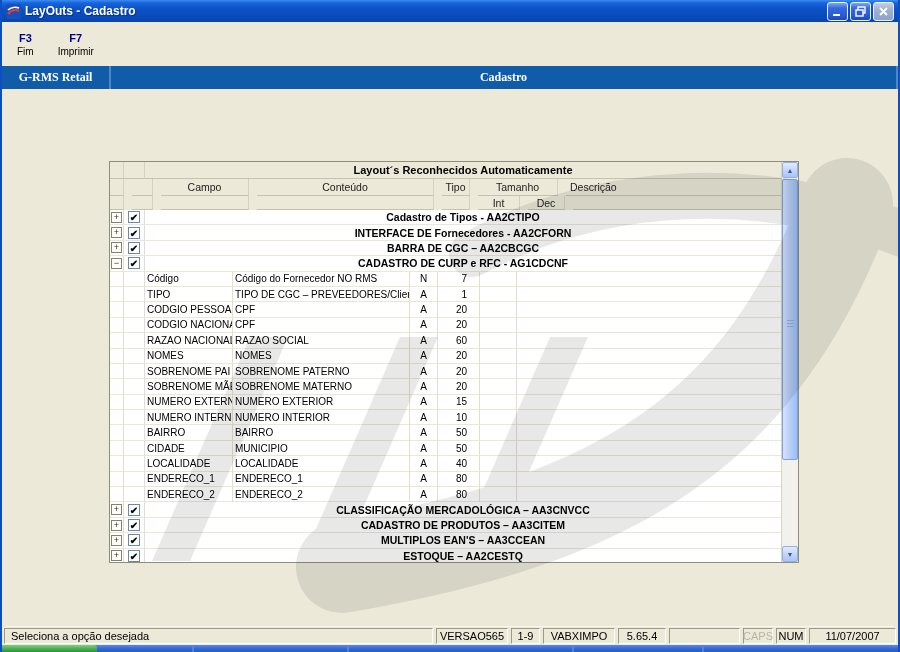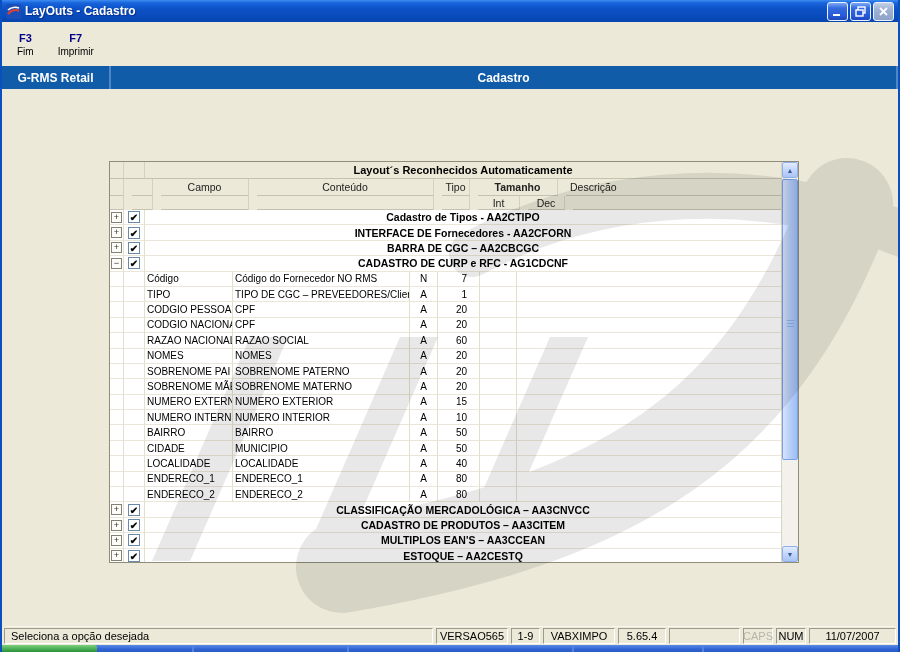--- a/index.html
+++ b/index.html
@@ -22,21 +22,21 @@
 
   
   .toolbar { height: 44px; flex: 0 0 44px; background: #ece9d8; display: flex; align-items: center; padding: 0 6px; gap: 6px; }
   .tbtn { display: flex; flex-direction: column; align-items: center; padding: 3px 8px; cursor: pointer; border: 1px solid transparent; }
   .fkey { color: #00008b; font-weight: bold; font-size: 11px; }
   .tlabel { color: #000; font-size: 10px; margin-top: 2px; }
 
   
   .navbar { height: 23px; flex: 0 0 23px; background: #115CA9; display: flex; align-items: center; }
   .nav-seg { color: #fff; font-weight: bold; font-size: 12px; text-align: center; height: 100%;
-             display: flex; align-items: center; justify-content: center; cursor: pointer; }
+             display: flex; align-items: center; justify-content: center; cursor: pointer; font-family: Liberation Serif, serif; }
   .seg0 { width: 107px; }
   .seg1 { flex: 1; border-left: 2px solid #4f86c6; border-right: 2px solid #4f86c6; }
   .seg2 { width: 212px; }
 
   
   .client { flex: 1; position: relative; background: #ece9d8; overflow: hidden; }
   .watermark { position: absolute; left: 0; top: 0; z-index: 5; pointer-events: none; mix-blend-mode: multiply; }
 
   
   .grid-panel { position: absolute; left: 107px; top: 72px; width: 690px; height: 402px; z-index: 1;
@@ -56,21 +56,21 @@
 
   .title-row { height: 17px; background: #ece9d8; font-weight: bold; font-size: 11px; }
   .title-row .c { border-bottom: 1px solid #c6c2b0; border-right-color: #d5d1c0; }
   .title-row .c-title { flex: 1; text-align: center; line-height: 16px; border-right: none; }
   .head-row, .sub-row { background: #ece9d8; font-size: 10.5px; color: #222; gap: 8px; }
   .head-row { height: 17px; }
   .sub-row  { height: 14px; }
   .head-row .c, .sub-row .c { border-bottom: 1px solid #c6c2b0; border-right-color: #d5d1c0;
     display: flex; align-items: center; justify-content: center; }
   .head-row .c-descricao, .sub-row .c-descricao { justify-content: flex-start; padding-left: 4px; }
-  .head-row .c-tamanho { flex: 0 0 80px; font-weight: bold; }
+  .head-row .c-tamanho { flex: 0 0 80px; }
   .sub-row .c-int, .sub-row .c-dec { padding: 0; text-align: center; }
 
   .field-row, .group-row { height: 15.4px; font-size: 10px; background: #fff; align-items: stretch; }
   .field-row .c, .group-row .c { display: flex; align-items: center; }
   .field-row .c-tipo { justify-content: center; }
   .field-row .c-int, .field-row .c-dec { justify-content: flex-end; }
   .group-row .c-glabel { flex: 1; justify-content: center; font-weight: bold; font-size: 10.5px; border-right: none; }
 
   .expbtn { width: 11px; height: 11px; border: 1px solid #848274; background: #fcfcf8; font-size: 9px;
             line-height: 9px; text-align: center; color: #333; cursor: pointer; display: inline-block; }

